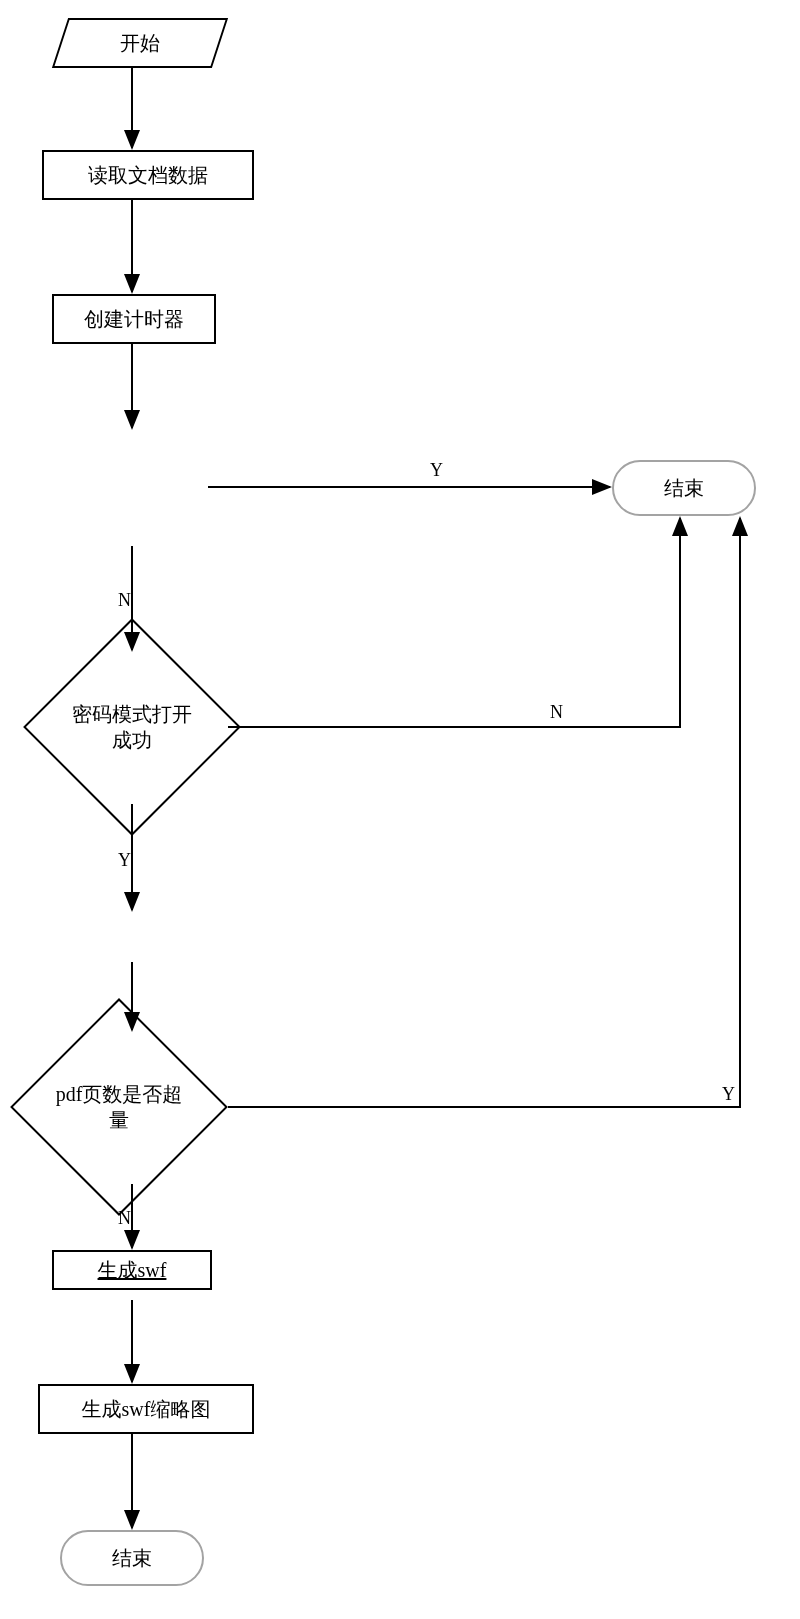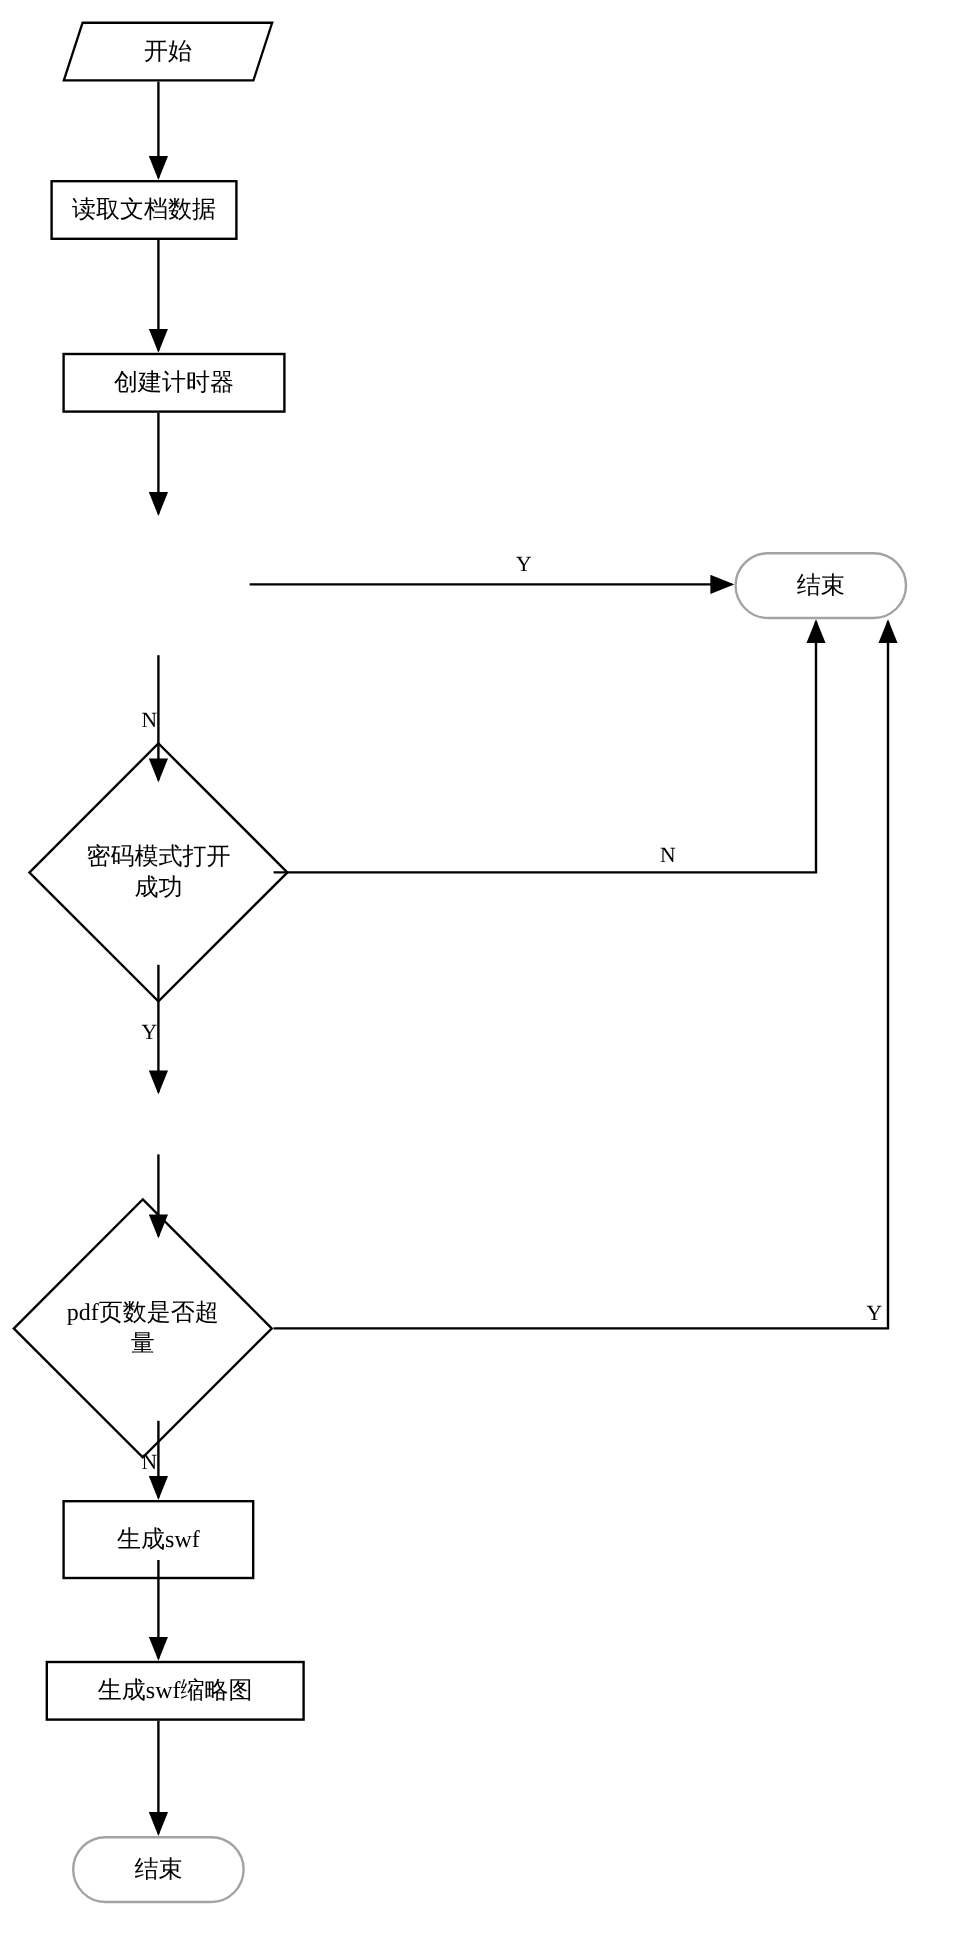--- a/index.html
+++ b/index.html
@@ -93,43 +93,43 @@
 <body>
 
 <div class="canvas">
 
   <div class="node parallelogram" style="left:50px; top:18px; width:180px; height:50px;">
     <div class="pshape">
         <span>开始</span>
       </div>
   </div>
 
-  <div class="node rect" style="left:42px; top:150px; width:156px; height:50px;">
+  <div class="node rect" style="left:42px; top:150px; width:212px; height:50px;">
     <span>读取文档数据</span>
   </div>
 
-  <div class="node rect" style="left:52px; top:294px; width:186px; height:50px;">
+  <div class="node rect" style="left:52px; top:294px; width:164px; height:50px;">
     <span>创建计时器</span>
   </div>
 
 
   <div class="node diamond" style="left:55px; top:650px; width:154px; height:154px;">
     <div class="dshape"></div>
     <div class="dlabel" style="white-space:pre-line;">密码模式打开
 成功</div>
   </div>
 
 
   <div class="node diamond" style="left:42px; top:1030px; width:154px; height:154px;">
     <div class="dshape"></div>
     <div class="dlabel" style="white-space:pre-line;">pdf页数是否超
 量</div>
   </div>
 
-  <div class="node rect" style="left:52px; top:1250px; width:160px; height:66px;">
+  <div class="node rect" style="left:52px; top:1250px; width:160px; height:40px;text-decoration:underline;">
     <span>生成swf</span>
   </div>
 
   <div class="node rect" style="left:38px; top:1384px; width:216px; height:50px;">
     <span>生成swf缩略图</span>
   </div>
 
   <div class="node terminator" style="left:60px; top:1530px; width:144px; height:56px;">
     <span>结束</span>
   </div>

